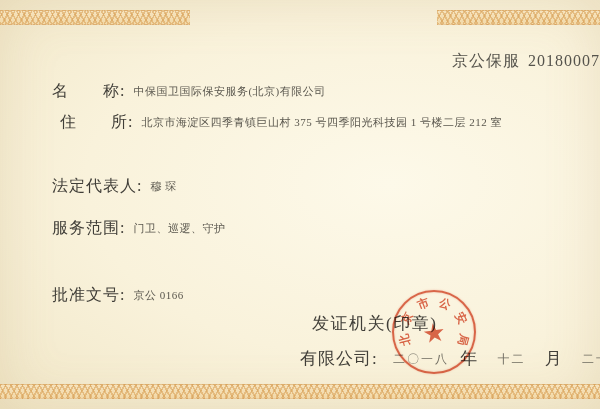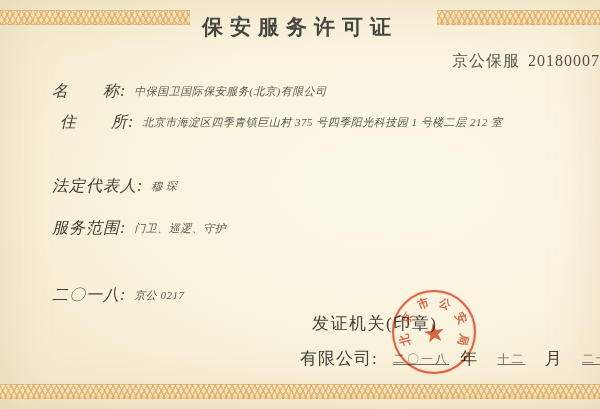--- a/index.html
+++ b/index.html
@@ -29,21 +29,21 @@
   .title{
     position:absolute;top:13px;left:0;width:600px;text-align:center;
     font-size:21px;font-weight:600;letter-spacing:7px;color:#47453f;
   }
   .serial{
     position:absolute;top:51px;left:452px;
     font-size:16px;color:#55534c;letter-spacing:1px;white-space:nowrap;
   }
   .serial .num{margin:0 10px 0 8px;font-family:"Liberation Serif",serif;}
 
-  .row{position:absolute;left:52px;white-space:nowrap;font-style:italic;}
+  .row{position:absolute;left:52px;white-space:nowrap;}
   .lbl{
     font-size:16px;color:#403e38;letter-spacing:1px;
   }
   .val{
     font-size:11px;color:#5a574e;margin-left:8px;letter-spacing:.5px;
     vertical-align:1px;
   }
   .row-name{top:81px;}
   .row-address{top:112px;margin-left:8px;}
   .row-legal{top:176px;}
@@ -53,21 +53,21 @@
 
   .issuer{
     position:absolute;top:312px;left:300px;
     font-size:17px;color:#403e38;letter-spacing:1.5px;white-space:nowrap;margin-left:12px;
   }
   .dateline{
     position:absolute;top:347px;left:300px;
     font-size:17px;color:#403e38;white-space:nowrap;letter-spacing:1px;
   }
   .dateline .dv{
-    font-size:12px;color:#6e6b60;letter-spacing:2px;vertical-align:1px;text-decoration:underline;
+    font-size:12px;color:#6e6b60;letter-spacing:2px;vertical-align:1px;
   }
   .dateline .sp-year{margin:0 6px 0 10px;}
   .dateline .sp{margin:0 14px;}
 
   
   .seal{
     position:absolute;top:290px;left:392px;width:84px;height:84px;
     mix-blend-mode:multiply;opacity:.88;pointer-events:none;
   }
   .seal-ring{
@@ -88,21 +88,20 @@
   }
 </style>
 </head>
 <body>
 
 <div class="cert">
 
   <div class="orn orn-top-left"></div>
   <div class="orn orn-top-right"></div>
 
-  <div class="title">保安服务许可证</div>
 
   <div class="serial">
     <span>京公保服</span><span class="num">20180007</span><span>号</span>
   </div>
 
   <div class="row row-name">
     <span class="lbl">名　　称:</span><span class="val">中保国卫国际保安服务(北京)有限公司</span>
   </div>
 
   <div class="row row-address">
@@ -112,21 +111,21 @@
   <div class="row row-legal">
     <span class="lbl">法定代表人:</span><span class="val">穆 琛</span>
   </div>
 
   <div class="row row-scope">
     <span class="lbl">服务范围:</span><span class="val">门卫、巡逻、守护</span>
   </div>
 
 
   <div class="row row-approval">
-    <span class="lbl">二〇一八:</span><span class="val">京公 0217</span>
+    <span class="lbl">批准文号:</span><span class="val">京公 0166</span>
   </div>
 
   <div class="issuer">发证机关(印章)</div>
 
   <div class="dateline">
     <span>有限公司:</span>
     <span class="dv sp-year">二〇一八</span>
     <span>年</span>
     <span class="dv sp">十二</span>
     <span>月</span>

